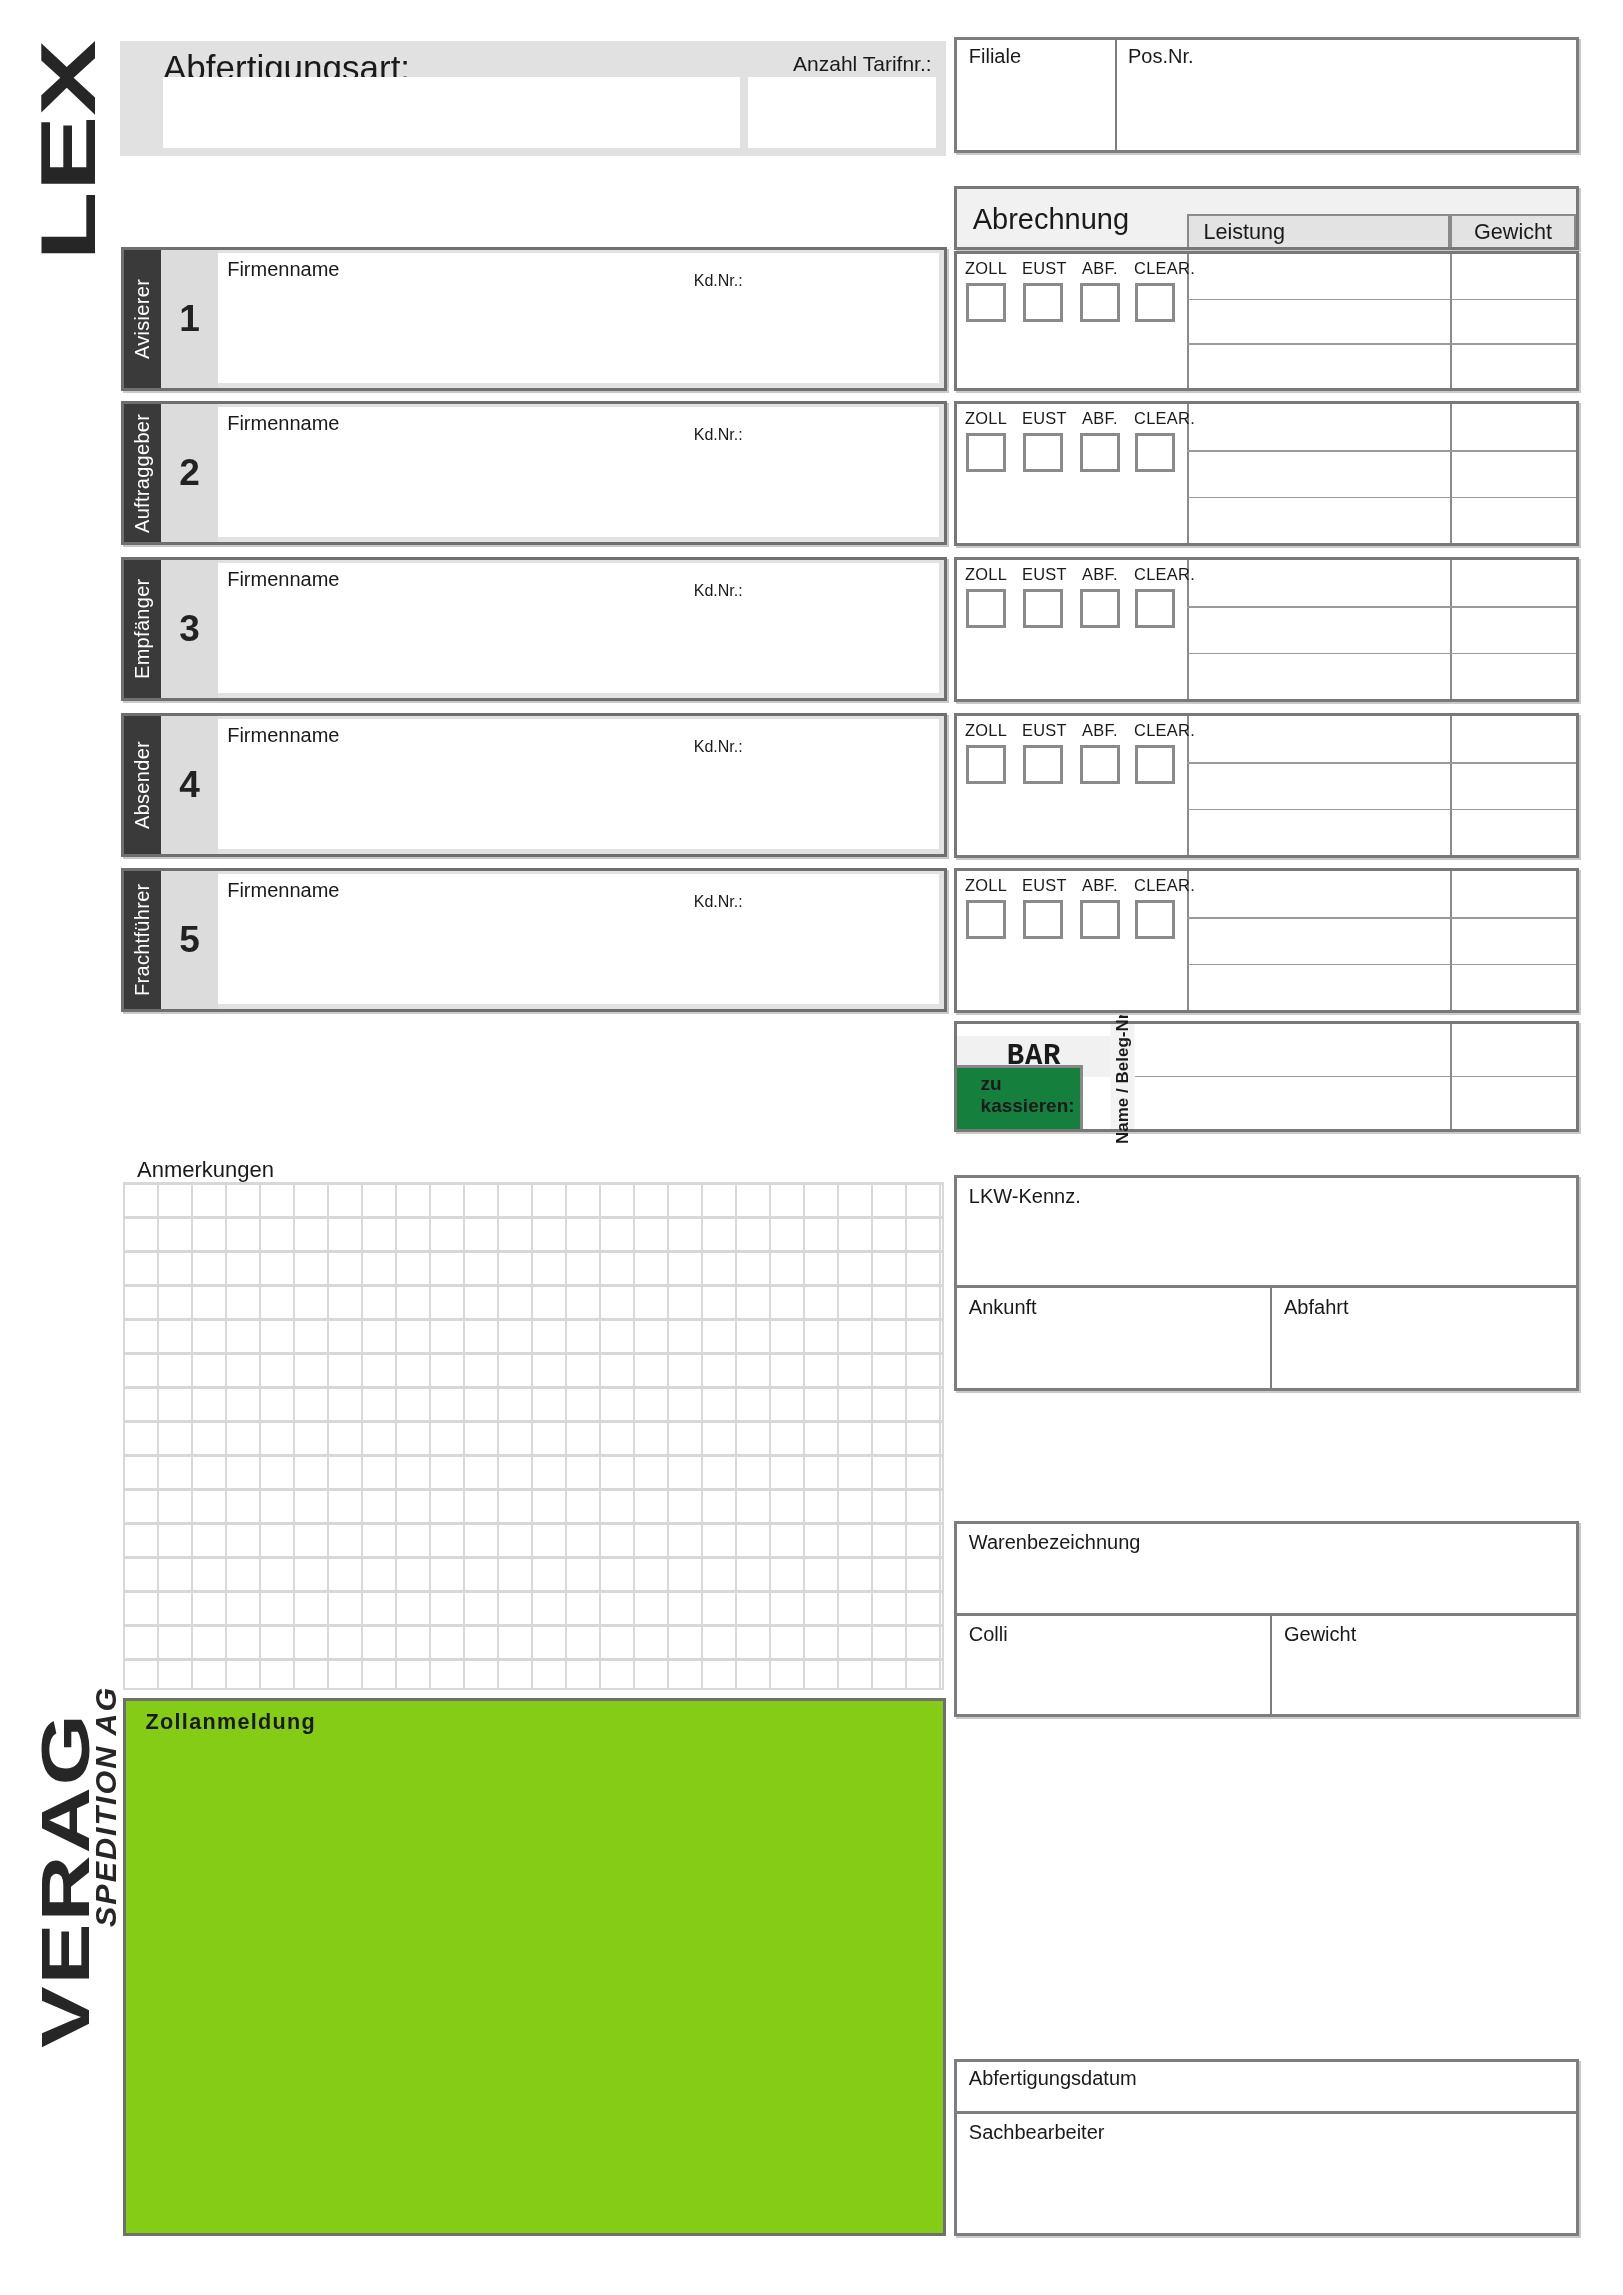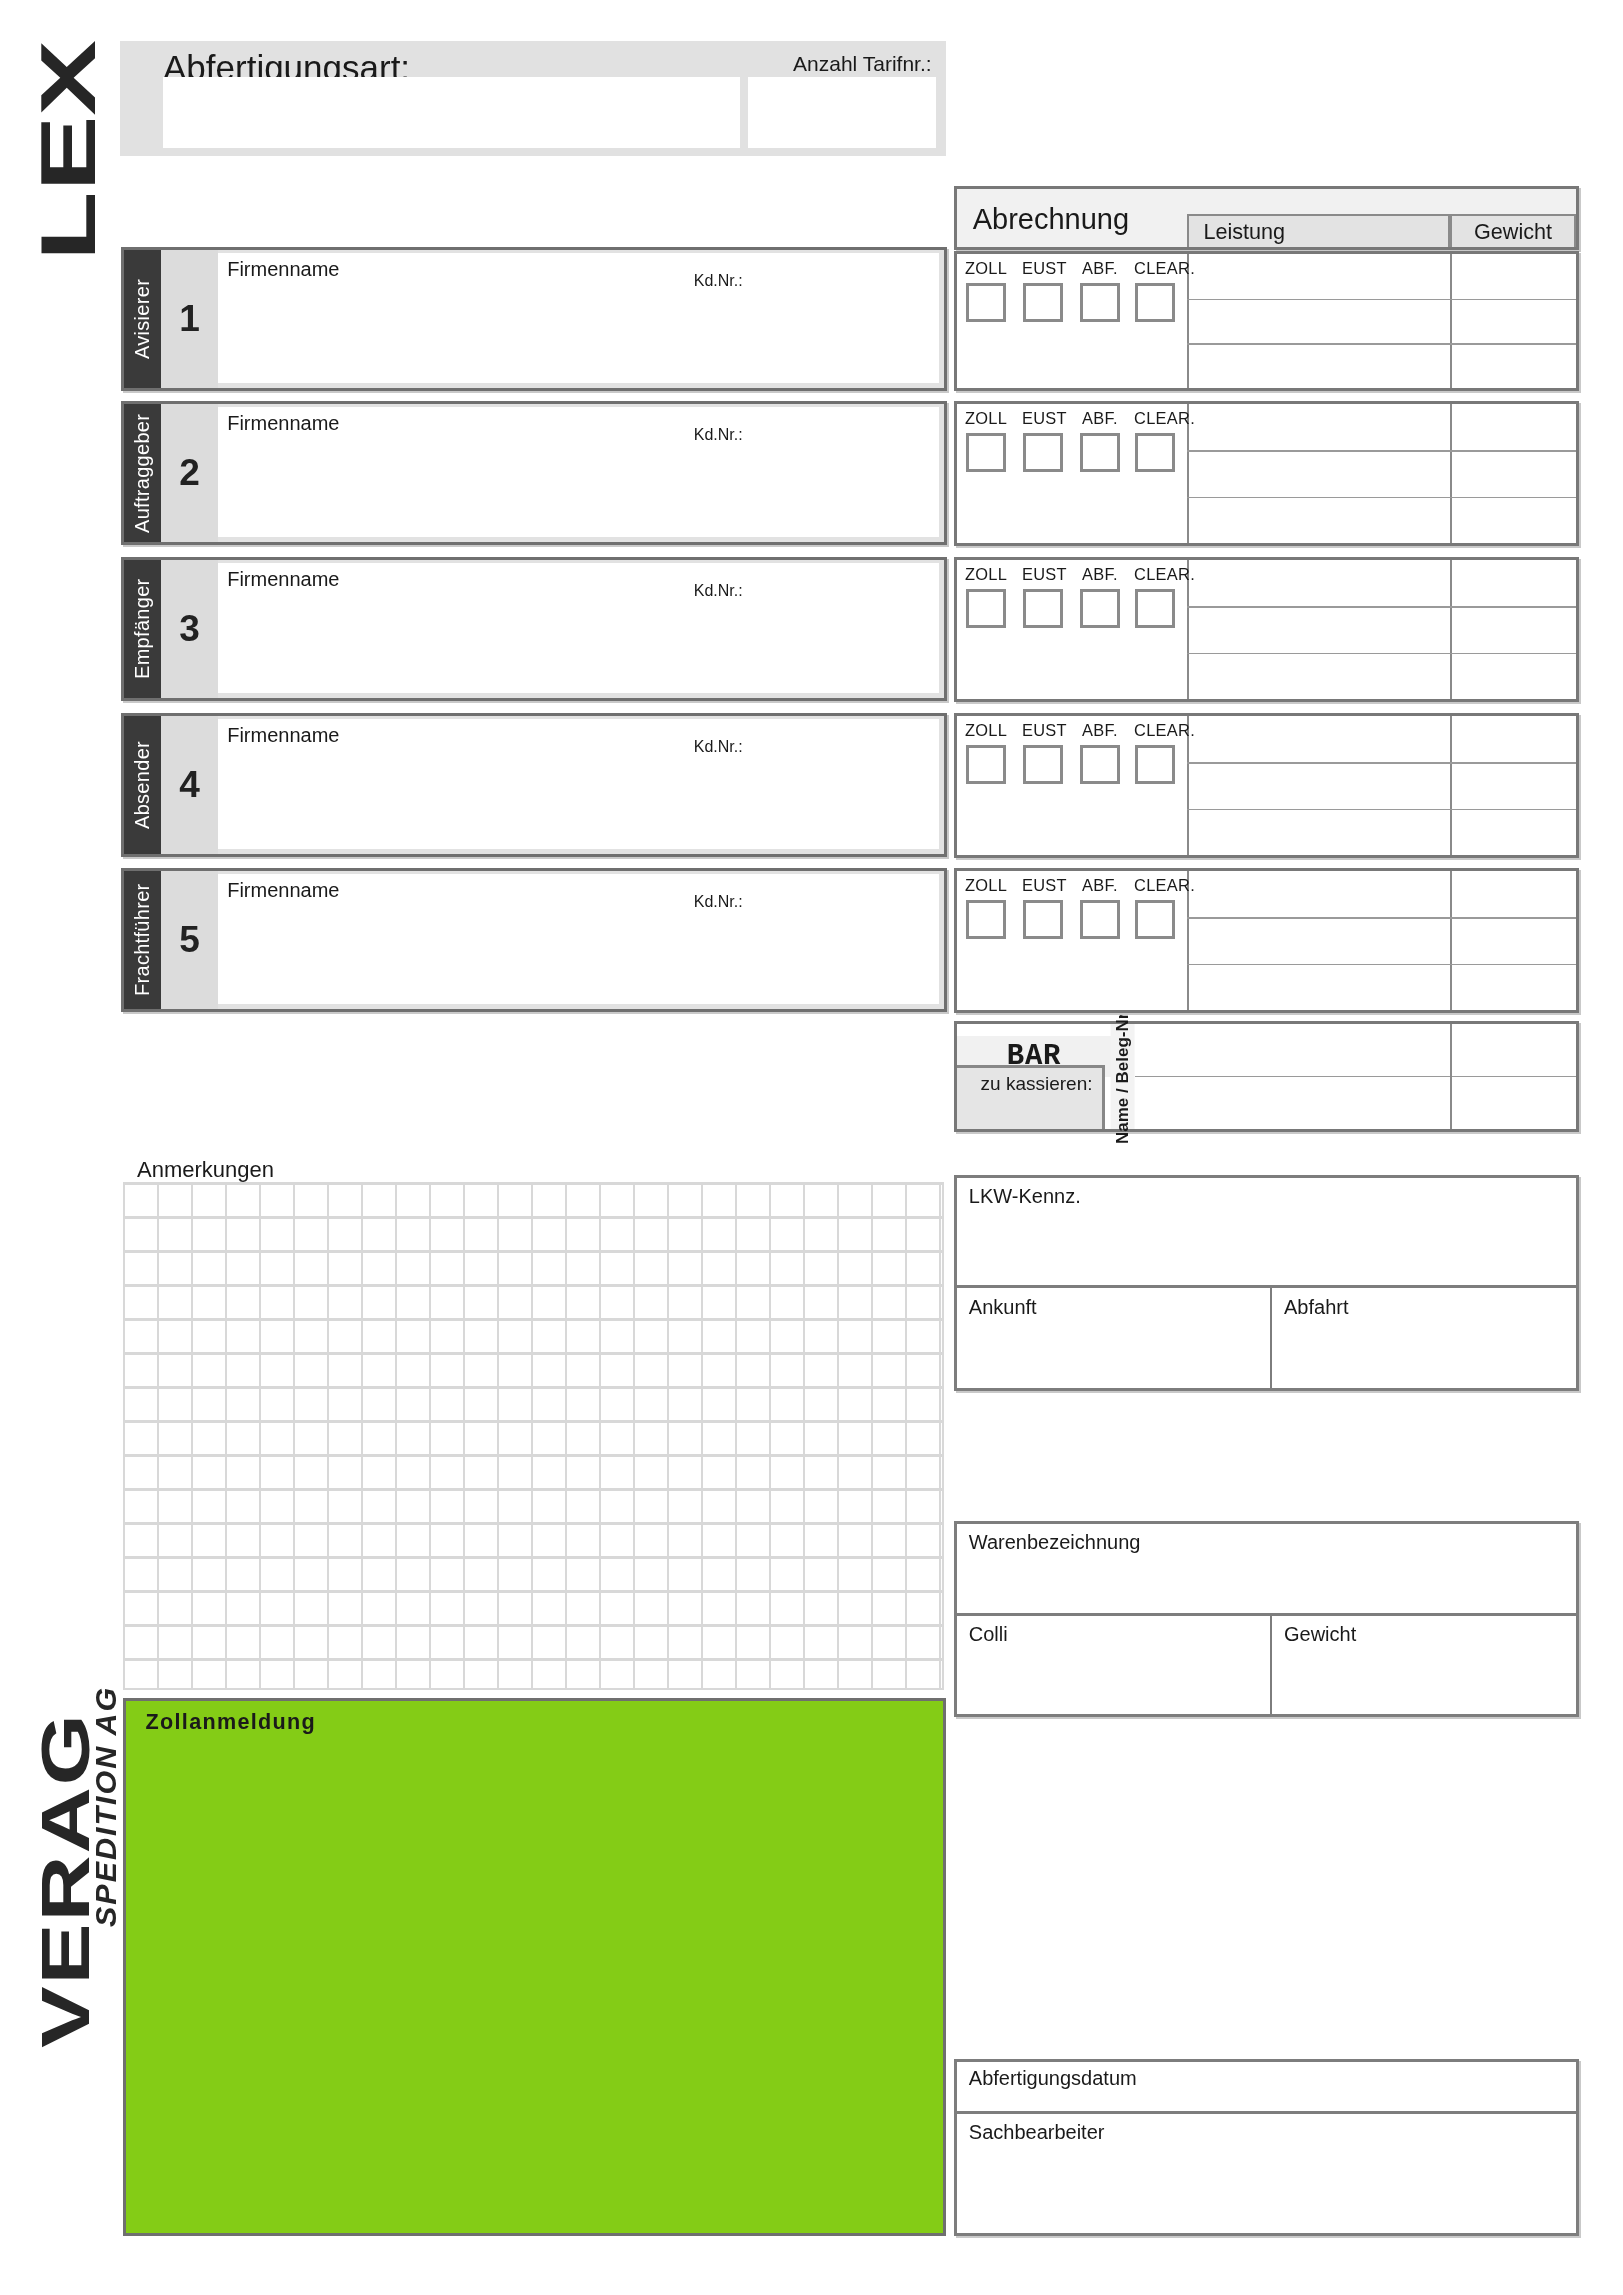--- a/index.html
+++ b/index.html
@@ -35,21 +35,21 @@
   .abr-block .vline1{position:absolute;left:230px;top:0;width:2px;height:100%;background:#8a8a8a;}
   .abr-block .vline2{position:absolute;left:493px;top:0;width:2px;height:100%;background:#8a8a8a;}
   .abr-block .hline{position:absolute;left:230px;right:0;height:1.3px;background:#9a9a9a;}
   .cb-group{position:absolute;top:5.2px;width:42px;text-align:center;}
   .cb-group .cb-label{font-size:16.4px;letter-spacing:0.3px;white-space:nowrap;}
   .cb-box{width:34px;height:33px;border:3.9px solid #8a8a8a;margin:4.6px auto 0 auto;background:#fff;}
 
   
   .bar-box{left:954px;top:1021px;width:625px;height:111px;}
   .bar-cell{position:absolute;left:0;top:12px;width:154px;height:41px;background:#f1f1f1;display:flex;align-items:center;justify-content:center;font-weight:bold;font-size:29px;letter-spacing:0.7px;font-family:Liberation Mono, monospace;}
-  .kassieren-box{position:absolute;left:0;top:41px;width:148px;height:64px;border:3.3px solid #888;border-left:none;border-bottom:none;background:#e5e5e5;box-sizing:border-box;}
+  .kassieren-box{position:absolute;left:0;top:41px;width:126px;height:64px;border:3.3px solid #888;border-left:none;border-bottom:none;background:#15803d;box-sizing:border-box;font-weight:bold;}
   .kassieren-box span{position:absolute;left:23.6px;top:5.2px;font-size:19px;}
   .name-strip{position:absolute;left:154px;top:0;width:23.6px;height:105px;background:#f3f3f3;font-size:17px;font-weight:bold;white-space:nowrap;}
   .bar-hline{position:absolute;left:178px;right:0;top:52px;height:1.3px;background:#9a9a9a;}
   .bar-vline{position:absolute;left:493px;top:0;width:2px;height:100%;background:#8a8a8a;}
 
   
   .party-row{left:121px;width:826px;height:144px;border:3.9px solid #6f6f6f;background:#e2e2e2;box-sizing:border-box;box-shadow:2px 2px 0 #c9c9c9;}
   .role-strip{position:absolute;left:0;top:0;width:37px;height:100%;background:#3a3a3a;color:#fff;font-size:20px;letter-spacing:0.3px;}
   .num-strip{position:absolute;left:37px;top:0;width:57px;height:100%;background:#dcdcdc;display:flex;align-items:center;justify-content:center;font-size:37px;font-weight:bold;color:#222;}
   .party-white{position:absolute;left:94px;top:3.3px;right:5.2px;bottom:5.2px;background:#fff;}
@@ -90,20 +90,27 @@
     <text transform="translate(98 347) rotate(-90)" font-size="118" font-weight="900" textLength="338" lengthAdjust="spacingAndGlyphs">LEX</text>
   </svg>
 
   <div class="abs top-panel">
     <span class="lbl-art">Abfertigungsart:</span>
     <span class="lbl-anzahl">Anzahl Tarifnr.:</span>
     <div class="inp-art"></div>
     <div class="inp-anzahl"></div>
   </div>
 
+  <div class="abs frame filiale-box">
+    <span class="cell-label" style="left:11.8px;top:5.2px;">Filiale</span>
+    <span class="cell-label" style="left:171px;top:5.2px;">Pos.Nr.</span>
+    <div class="filiale-div"></div>
+    <div class="abs" style="left:0;top:26px;width:157px;height:79px;"></div>
+    <div class="abs" style="left:164px;top:26px;right:0;height:79px;"></div>
+  </div>
 
   <div class="abs abr-header">
     <span class="abr-title">Abrechnung</span>
     <div class="abr-colcell abr-col-leistung">Leistung</div>
     <div class="abr-colcell abr-col-betrag">Gewicht</div>
   </div>
 
   <div class="abs frame bar-box" style="border-color:#787878;">
     <div class="bar-cell">BAR</div>
     <div class="kassieren-box">

